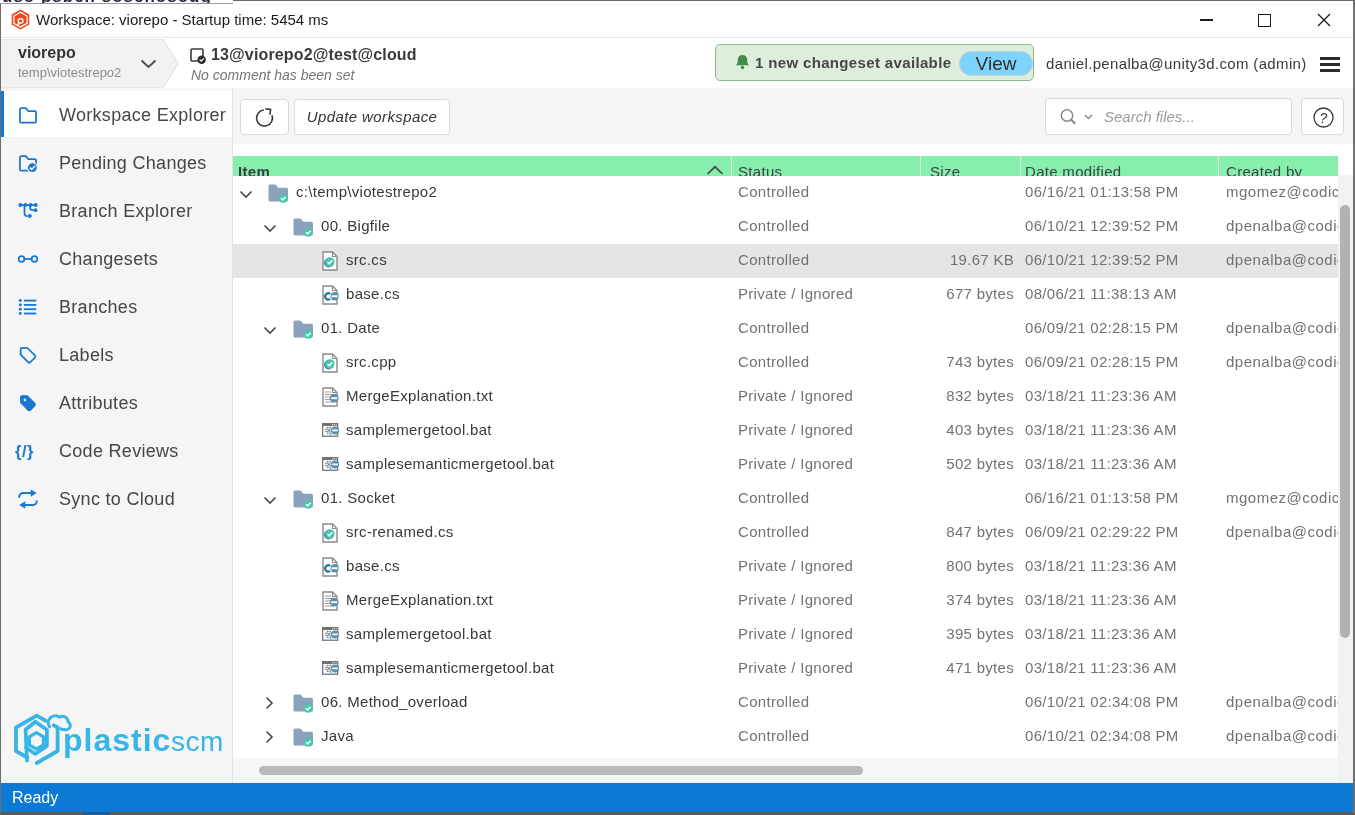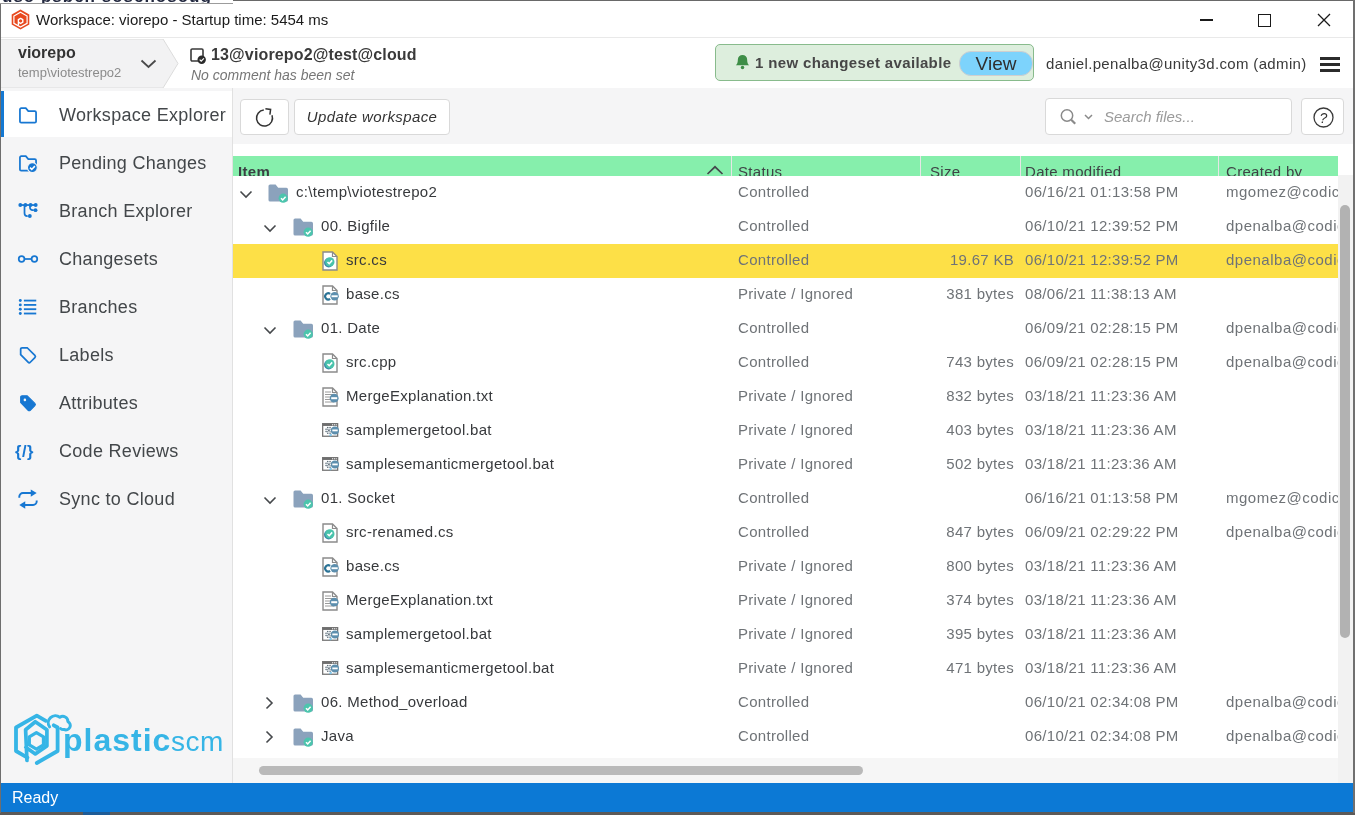--- a/index.html
+++ b/index.html
@@ -44,21 +44,21 @@
   
   .thead { position:absolute; left:233px; top:156px; width:1105px; height:31px; background:#86efac; border-bottom:1px solid #e6e6e6; font-size:15px; color:#3f4346; letter-spacing:0.3px; }
   .thead .sep { position:absolute; top:0; width:1px; height:31px; background:#e6e6e6; }
   .tbody { position:absolute; left:233px; top:176px; width:1105px; height:578px; background:#fff; overflow:hidden; }
   .row { position:absolute; left:0; width:1105px; height:34px; font-size:15px; letter-spacing:0.3px; }
   .row .name { position:absolute; top:7px; color:#37393c; }
   .row .st { position:absolute; left:505px; top:7px; color:#6f7377; }
   .row .sz { position:absolute; left:600px; top:7px; width:181px; text-align:right; color:#6f7377; }
   .row .dt { position:absolute; left:792px; top:7px; color:#6f7377; }
   .row .cb { position:absolute; left:993px; top:7px; width:112px; overflow:hidden; white-space:nowrap; color:#6f7377; letter-spacing:0.5px; }
-  .row.sel { background:#fde047; }
+  .row.sel { background:#e5e5e5; }
   .chev { position:absolute; top:14px; }
   .icon { position:absolute; top:8px; }
 
   
   .vtrack { position:absolute; left:1338px; top:175px; width:15px; height:608px; background:#f2f2f2; }
   .vthumb { position:absolute; left:1340px; top:205px; width:10px; height:433px; background:#b2b2b2; border-radius:5px; }
   .hband { position:absolute; left:233px; top:758px; width:1105px; height:25px; background:#f6f6f6; }
   .hthumb { position:absolute; left:259px; top:766px; width:604px; height:9px; background:#b9b9b9; border-radius:4.5px; }
 
   
@@ -307,21 +307,21 @@
     <div class="row" style="top:102px;">
         <svg class="icon" style="left:89px; top:7px;" width="17" height="20" viewBox="0 0 17 20">
           <path d="M1 1 h9.5 L15 5.5 V19 H1 Z" fill="#fff" stroke="#8b8b8b" stroke-width="1.4"></path>
           <path d="M10.5 1 V5.5 H15" fill="none" stroke="#8b8b8b" stroke-width="1.2"></path>
           <path d="M8.1 8.9 a3.1 3.1 0 1 0 0 5.0" fill="none" stroke="#2b7396" stroke-width="2.1"></path>
           <circle cx="12.6" cy="11.2" r="4.2" fill="#5d8fae"></circle>
           <rect x="9.5" y="10.3" width="6.2" height="1.9" fill="#fff"></rect>
         </svg>
         <div class="name" style="left:113px;">base.cs</div>
         <div class="st">Private / Ignored</div>
-        <div class="sz">381 bytes</div>
+        <div class="sz">677 bytes</div>
         <div class="dt">08/06/21 11:38:13 AM</div>
       </div>
     <div class="row" style="top:136px;">
         <svg class="chev" style="left:30px;" width="14" height="9" viewBox="0 0 14 9">
           <polyline points="1.5,1.5 7,7 12.5,1.5" fill="none" stroke="#46494c" stroke-width="1.6"></polyline>
         </svg>
         <svg class="icon" style="left:60px; top:8px;" width="22" height="19" viewBox="0 0 22 19">
           <path d="M0.5 2 a1.6 1.6 0 0 1 1.6 -1.6 h5.5 l2.6 3.4 h8.2 a1.6 1.6 0 0 1 1.6 1.6 V16 a1.6 1.6 0 0 1 -1.6 1.6 H2.1 A1.6 1.6 0 0 1 0.5 16 Z" fill="#8ba2bc"></path>
           <circle cx="15.2" cy="14.2" r="4.6" fill="#4cc5ad"></circle>
           <polyline points="13,14.3 14.7,15.9 17.6,12.8" fill="none" stroke="#fff" stroke-width="1.5"></polyline>

